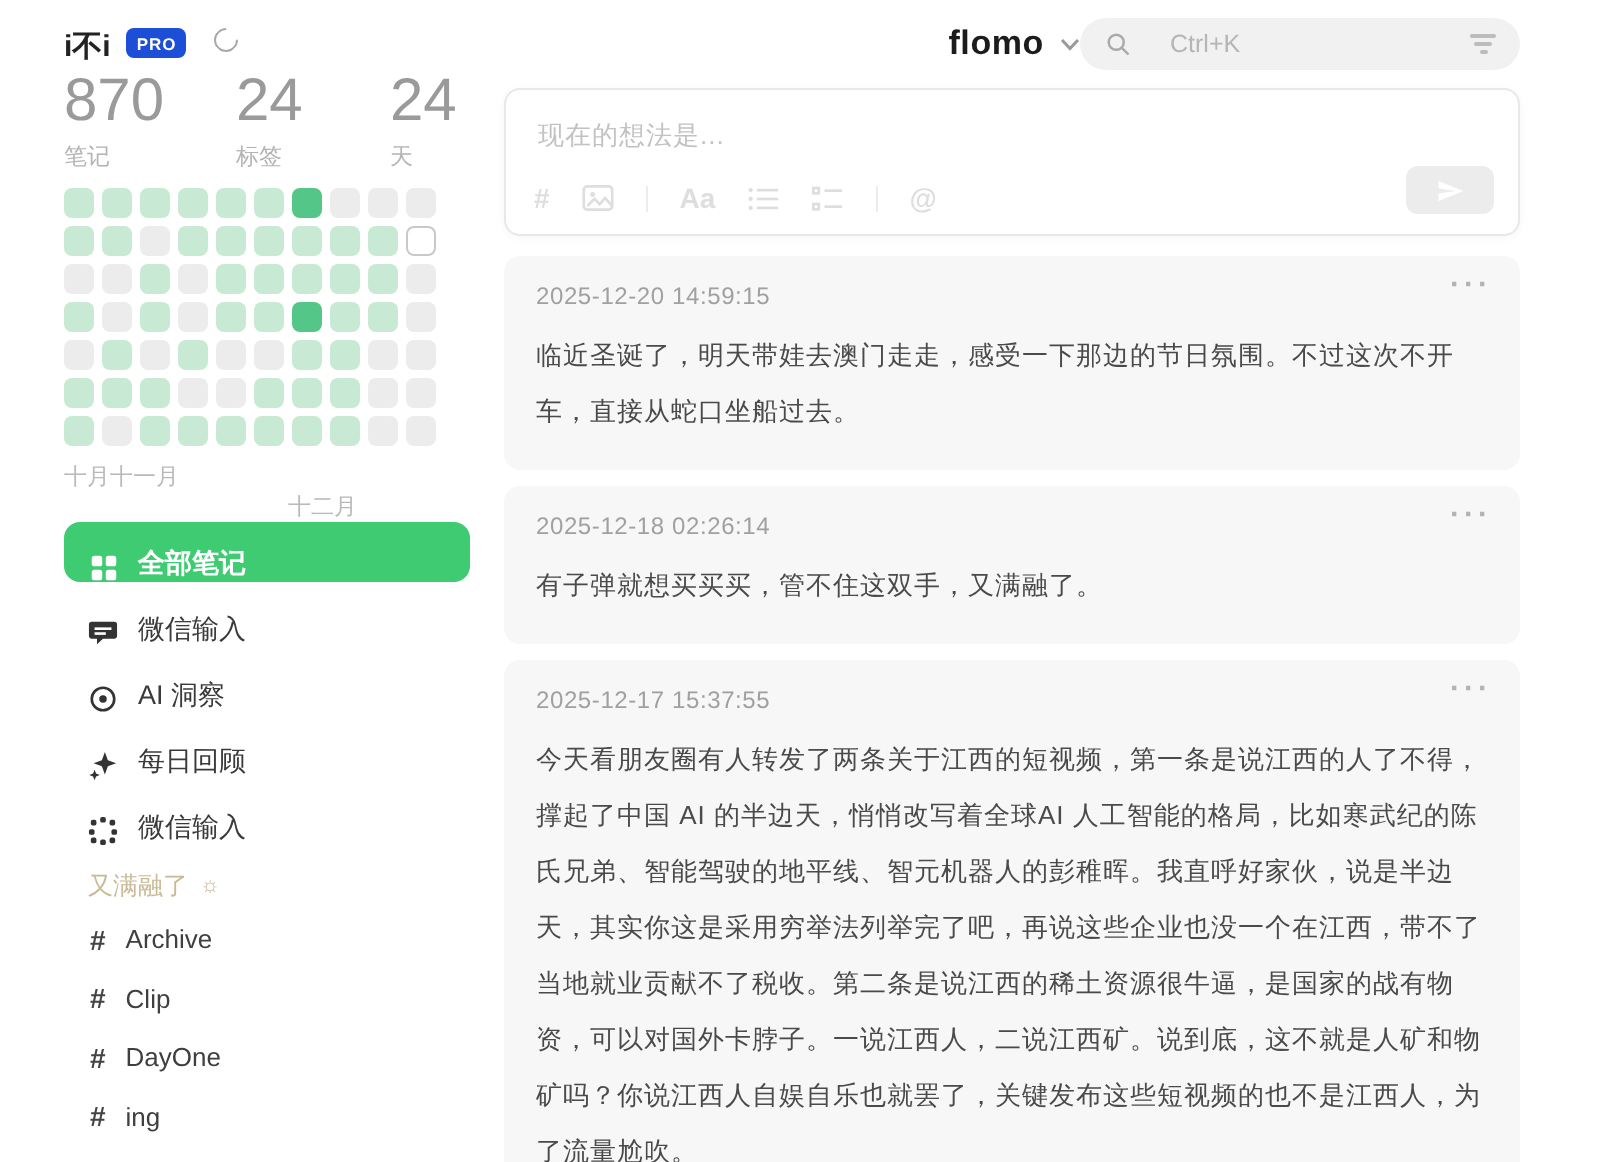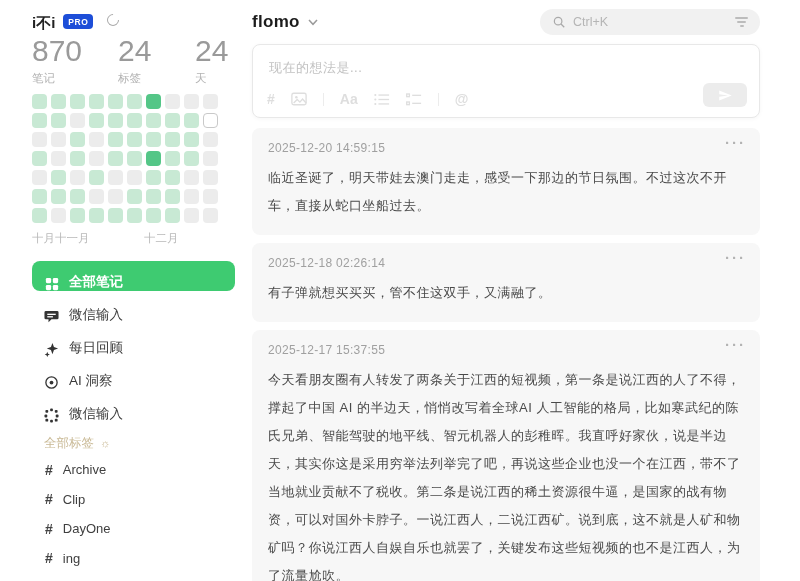--- a/index.html
+++ b/index.html
@@ -18,41 +18,41 @@
   .stats-row { display:flex; margin-top:0; }
   .stat { }
   .stat:nth-child(1){ width:86px; } .stat:nth-child(2){ width:77px; }
   .stat-num { font-size:30px; color:#9a9a9a; font-weight:400; }
   .stat-label { font-size:11.5px; color:#b3b3b3; margin-top:3px; }
 
   .heatmap { margin-top:8px; display:grid; grid-template-columns:repeat(10,15px);
     grid-auto-rows:15px; gap:4px; width:200px; }
   .hm-cell { border-radius:4px; }
   .months { position:relative; margin-top:8px; height:14px; font-size:11.5px; color:#b9b9b9; }
-  .month-2 { position:absolute; left:112px; top:0; }
+  .month-2 { position:absolute; left:112px; top:15px; }
 
   .menu { margin-top:16px; }
   .menu-item { display:flex; align-items:flex-end; gap:10px; height:30px; width:203px;
     padding:0 12px; border-radius:8px; font-size:13.5px; color:#3a3a3a; margin-bottom:3px; cursor:pointer; }
   .menu-item.active { background:#3ecb71; color:#fff; font-weight:bold; }
   .mi-icon { width:15px; height:15px; display:flex; align-items:center; justify-content:center; flex:none; }
 
   .tags-header { display:flex; align-items:center; gap:6px; padding-left:12px;
     margin-top:8px; height:24px; font-size:12.5px; color:#c9b995; }
   .tag-item { display:flex; align-items:center; gap:10px; height:29.5px; padding-left:13px;
     font-size:13px; color:#3f3f3f; cursor:pointer; }
   .tag-hash { font-weight:bold; color:#444; font-size:14px; }
 
   
   .main { position:absolute; left:252px; top:0; width:508px; height:581px; }
-  .topbar { display:flex; align-items:center; justify-content:space-between; height:40px; padding-top:4px; }
+  .topbar { display:flex; align-items:center; justify-content:flex-end; height:40px; padding-top:4px; }
   .logo-wrap { display:flex; align-items:center; gap:8px; }
   .logo { font-size:17px; font-weight:bold; color:#1c1c1c; letter-spacing:.3px; }
   .search-pill { display:flex; align-items:center; width:220px; height:26px; background:#f1f1f1;
-    border-radius:13px; padding:0 12px; gap:7px; }
+    border-radius:13px; padding:0 12px; gap:19px; }
   .search-ph { font-size:12.5px; color:#b5b5b5; flex:1; }
   .filter-icon { display:flex; flex-direction:column; align-items:center; gap:2.5px; }
   .filter-icon i { display:block; height:1.5px; background:#bcbcbc; border-radius:1px; }
   .filter-icon i:nth-child(1){width:13px;} .filter-icon i:nth-child(2){width:9px;} .filter-icon i:nth-child(3){width:4px;}
 
   .composer { position:relative; margin-top:4px; height:74px; background:#fff;
     border:1px solid #e8e8e8; border-radius:8px; box-shadow:0 1px 4px rgba(0,0,0,.04); padding:14px 16px; }
   .composer-ph { font-size:13px; color:#c2c2c2; letter-spacing:.5px; }
   .composer-toolbar { position:absolute; left:14px; bottom:10px; display:flex; align-items:center;
     gap:16px; color:#dedede; font-size:14px; }
@@ -190,34 +190,34 @@
             <path fill="#333" d="M2 2h12a1.5 1.5 0 0 1 1.5 1.5v6A1.5 1.5 0 0 1 14 11H8l-3.2 3v-3H2A1.5 1.5 0 0 1 .5 9.5v-6A1.5 1.5 0 0 1 2 2z"></path>
           <rect x="3.5" y="5" width="9" height="1.4" fill="#fff"></rect>
             <rect x="3.5" y="7.6" width="6" height="1.4" fill="#fff"></rect>
           </svg>
       </span>
       <span>微信输入</span>
     </div>
     <div class="menu-item">
       <span class="mi-icon">
         <svg width="15" height="15" viewBox="0 0 16 16">
+            <circle cx="8" cy="8" r="6" fill="none" stroke="#333" stroke-width="1.4"></circle>
+          <circle cx="8" cy="8" r="2" fill="#333"></circle>
+          </svg>
+      </span>
+      <span>AI 洞察</span>
+    </div>
+    <div class="menu-item">
+      <span class="mi-icon">
+        <svg width="15" height="15" viewBox="0 0 16 16">
             <path fill="#333" d="M9 1l1.6 4.4L15 7l-4.4 1.6L9 13 7.4 8.6 3 7l4.4-1.6z"></path>
           <path fill="#333" d="M3.5 10.5l.8 2 2 .8-2 .8-.8 2-.8-2-2-.8 2-.8z"></path>
           </svg>
       </span>
       <span>每日回顾</span>
-    </div>
-    <div class="menu-item">
-      <span class="mi-icon">
-        <svg width="15" height="15" viewBox="0 0 16 16">
-            <circle cx="8" cy="8" r="6" fill="none" stroke="#333" stroke-width="1.4"></circle>
-          <circle cx="8" cy="8" r="2" fill="#333"></circle>
-          </svg>
-      </span>
-      <span>AI 洞察</span>
     </div>
     <div class="menu-item">
       <span class="mi-icon">
         <svg width="15" height="15" viewBox="0 0 16 16">
             <g fill="#333">
           <rect x="6.5" y="0.5" width="3" height="3" rx="1"></rect>
               <rect x="11.5" y="2" width="3" height="3" rx="1"></rect>
           <rect x="12.5" y="7" width="3" height="3" rx="1"></rect>
               <rect x="11.5" y="11.5" width="3" height="3" rx="1"></rect>
           <rect x="6.5" y="12.5" width="3" height="3" rx="1"></rect>
@@ -225,21 +225,21 @@
           <rect x="0.5" y="7" width="3" height="3" rx="1"></rect>
               <rect x="1.5" y="2" width="3" height="3" rx="1"></rect>
             </g>
           </svg>
       </span>
       <span>微信输入</span>
     </div>
   </div>
 
   <div class="tags-header">
-    <span>全部标签</span>
+    <span>又满融了</span>
     <span style="font-size:11px;">☼</span>
   </div>
   <div>
     <div class="tag-item">
       <span class="tag-hash">#</span>
       <span>Archive</span>
     </div>
     <div class="tag-item">
       <span class="tag-hash">#</span>
       <span>Clip</span>

